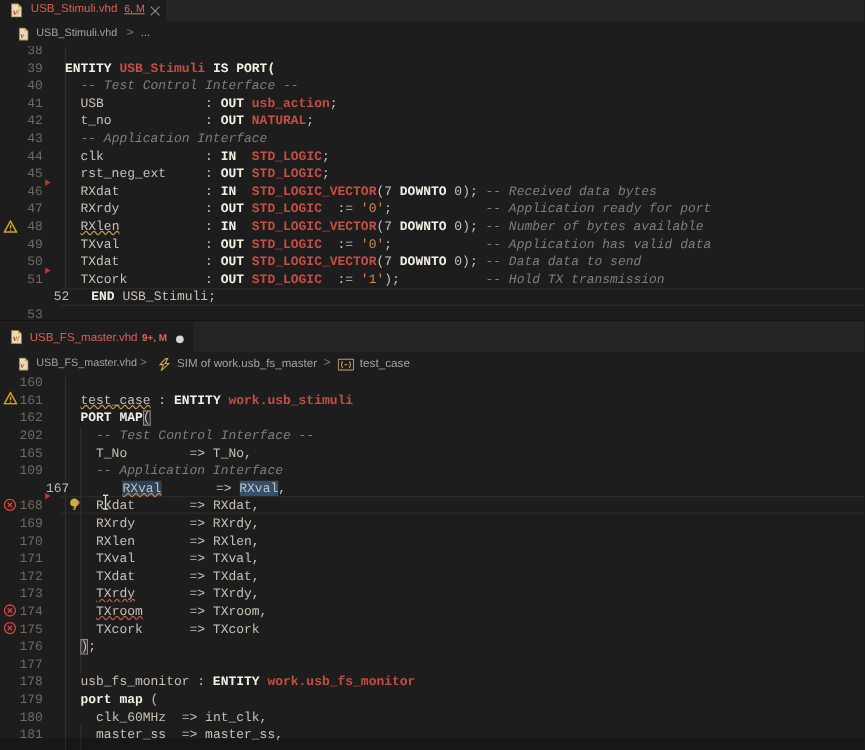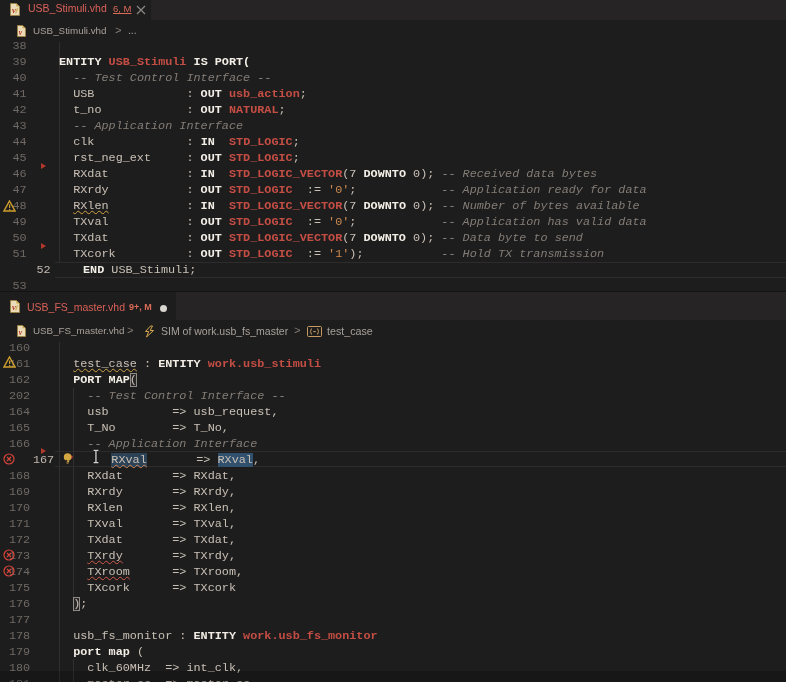--- a/index.html
+++ b/index.html
@@ -1,21 +1,21 @@
 <!DOCTYPE html>
 <html><head>
 <meta charset="utf-8">
 <style>
 html,body{margin:0;padding:0;background:#1e1d1e;}
 #root{position:relative;width:786px;height:682px;overflow:hidden;background:#1e1d1e;
   font-family:"Liberation Sans",sans-serif;}
 .code{font-family:"Liberation Mono",monospace;font-size:11.8px;line-height:16px;color:#c9c0b5;}
 .l{height:16px;white-space:pre;position:relative;}
 .num{display:inline-block;width:59px;padding-right:20px;box-sizing:border-box;
-  text-align:center;color:#6f6964;}
+  text-align:right;color:#6f6964;}
 .num.act{color:#c0b8b0;margin-left:24px;}
 .k{font-weight:bold;color:#f3eee5;}
 .t{font-weight:bold;color:#c54e44;}
 .s{color:#cc8a50;}
 .cm{font-style:italic;color:#847d76;}
 .i{}
 .wy{text-decoration:underline wavy #cfa348 1px;text-underline-offset:1px;text-decoration-skip-ink:none;}
 .wr{text-decoration:underline wavy #d05a4a 1px;text-underline-offset:1px;text-decoration-skip-ink:none;}
 .hl1{background:#2c4257;}
 .wo{text-decoration:underline wavy #d0854e 1px;text-underline-offset:1px;text-decoration-skip-ink:none;}
@@ -71,24 +71,24 @@
   <div style="position:relative;margin-top:-4.5px;">
     <div class="l"><span class="num">38</span></div>
     <div class="l"><span class="num">39</span><span class="k">ENTITY</span> <span class="t">USB_Stimuli</span> <span class="k">IS PORT(</span></div>
     <div class="l"><span class="num">40</span>  <span class="cm">-- Test Control Interface --</span></div>
     <div class="l"><span class="num">41</span>  USB             : <span class="k">OUT</span> <span class="t">usb_action</span>;</div>
     <div class="l"><span class="num">42</span>  t_no            : <span class="k">OUT</span> <span class="t">NATURAL</span>;</div>
     <div class="l"><span class="num">43</span>  <span class="cm">-- Application Interface</span></div>
     <div class="l"><span class="num">44</span>  <span class="i">clk</span>             : <span class="k">IN</span>  <span class="t">STD_LOGIC</span>;</div>
     <div class="l"><span class="num">45</span>  rst_neg_ext     : <span class="k">OUT</span> <span class="t">STD_LOGIC</span>;</div>
     <div class="l"><span class="num">46</span>  <span class="i">RXdat</span>           : <span class="k">IN</span>  <span class="t">STD_LOGIC_VECTOR</span>(7 <span class="k">DOWNTO</span> 0); <span class="cm">-- Received data bytes</span></div>
-    <div class="l"><span class="num">47</span>  RXrdy           : <span class="k">OUT</span> <span class="t">STD_LOGIC</span>  := <span class="s">'0'</span>;            <span class="cm">-- Application ready for data</span></div>
+    <div class="l"><span class="num">47</span>  RXrdy           : <span class="k">OUT</span> <span class="t">STD_LOGIC</span>  := <span class="s">'0'</span>;            <span class="cm">-- Application ready for port</span></div>
     <div class="l"><span class="num">48</span>  <span class="i wy">RXlen</span>           : <span class="k">IN</span>  <span class="t">STD_LOGIC_VECTOR</span>(7 <span class="k">DOWNTO</span> 0); <span class="cm">-- Number of bytes available</span></div>
     <div class="l"><span class="num">49</span>  TXval           : <span class="k">OUT</span> <span class="t">STD_LOGIC</span>  := <span class="s">'0'</span>;            <span class="cm">-- Application has valid data</span></div>
-    <div class="l"><span class="num">50</span>  TXdat           : <span class="k">OUT</span> <span class="t">STD_LOGIC_VECTOR</span>(7 <span class="k">DOWNTO</span> 0); <span class="cm">-- Data byte to send</span></div>
+    <div class="l"><span class="num">50</span>  TXdat           : <span class="k">OUT</span> <span class="t">STD_LOGIC_VECTOR</span>(7 <span class="k">DOWNTO</span> 0); <span class="cm">-- Data data to send</span></div>
     <div class="l"><span class="num">51</span>  TXcork          : <span class="k">OUT</span> <span class="t">STD_LOGIC</span>  := <span class="s">'1'</span>);           <span class="cm">-- Hold TX transmission</span></div>
     <div class="l"><span class="num act">52</span><span class="k">END</span> <span class="i">USB_Stimuli</span>;</div>
     <div class="l"><span class="num">53</span></div>
   </div>
 
   <svg class="gicon" width="13" height="12" viewBox="0 0 13 12" style="left:3px;top:158px;">
     <path d="M6.5 1 L12 11 L1 11 Z" fill="none" stroke="#cf9f2e" stroke-width="1.4"></path>
     <rect x="6" y="4.5" width="1.2" height="3.5" fill="#cf9f2e"></rect>
     <rect x="6" y="9" width="1.2" height="1.2" fill="#cf9f2e"></rect>
   </svg>
@@ -133,23 +133,22 @@
 <div class="ed code" style="top:342px;height:340px;">
   <div class="guide" style="left:59px;top:0;height:340px;"></div>
   <div class="guide" style="left:73px;top:46px;height:224px;"></div>
   <div class="guide" style="left:73px;top:317px;height:23px;"></div>
   <div class="curline" style="top:109px;"></div>
   <div style="position:relative;margin-top:-2.5px;">
     <div class="l"><span class="num">160</span></div>
     <div class="l"><span class="num">161</span>  <span class="wy">test_case</span> : <span class="k">ENTITY</span> <span class="t">work.usb_stimuli</span></div>
     <div class="l"><span class="num">162</span>  <span class="k">PORT MAP</span><span class="bx">(</span></div>
     <div class="l"><span class="num">202</span>    <span class="cm">-- Test Control Interface --</span></div>
-    <div class="l"><span class="num">164</span>    usb         =&gt; usb_request,</div>
     <div class="l"><span class="num">165</span>    T_No        =&gt; T_No,</div>
-    <div class="l"><span class="num">166</span>    <span class="cm">-- Application Interface</span></div>
+    <div class="l"><span class="num">109</span>    <span class="cm">-- Application Interface</span></div>
     <div class="l"><span class="num act">167</span>    <span class="hl1 wo">RXval</span>       =&gt; <span class="i hl2">RXval</span>,</div>
     <div class="l"><span class="num">168</span>    <span class="i">RXdat</span>       =&gt; <span class="i">RXdat</span>,</div>
     <div class="l"><span class="num">169</span>    RXrdy       =&gt; RXrdy,</div>
     <div class="l"><span class="num">170</span>    <span class="i">RXlen</span>       =&gt; <span class="i">RXlen</span>,</div>
     <div class="l"><span class="num">171</span>    TXval       =&gt; TXval,</div>
     <div class="l"><span class="num">172</span>    TXdat       =&gt; TXdat,</div>
     <div class="l"><span class="num">173</span>    <span class="wr">TXrdy</span>       =&gt; <span class="i">TXrdy</span>,</div>
     <div class="l"><span class="num">174</span>    <span class="wr">TXroom</span>      =&gt; <span class="i">TXroom</span>,</div>
     <div class="l"><span class="num">175</span>    TXcork      =&gt; TXcork</div>
     <div class="l"><span class="num">176</span>  <span class="bx">)</span>;</div>

